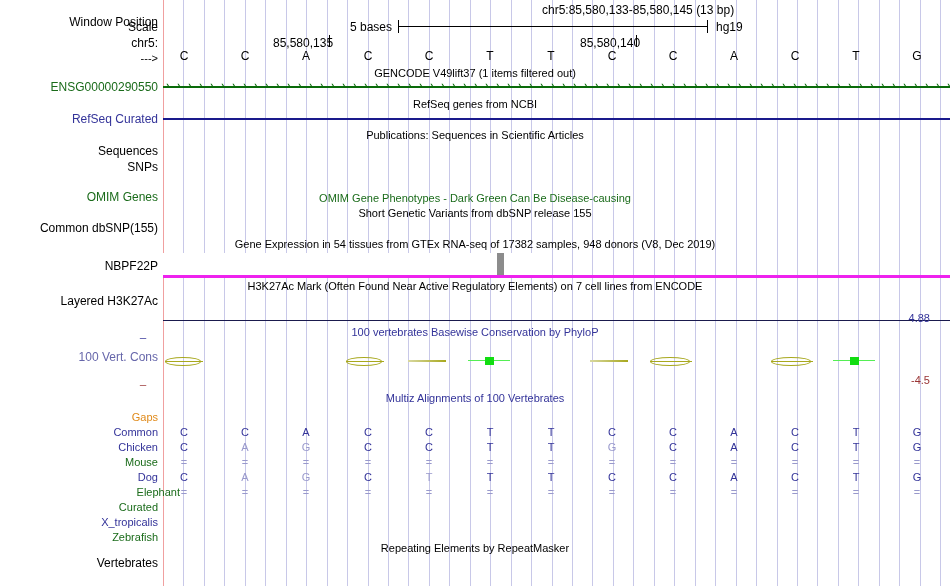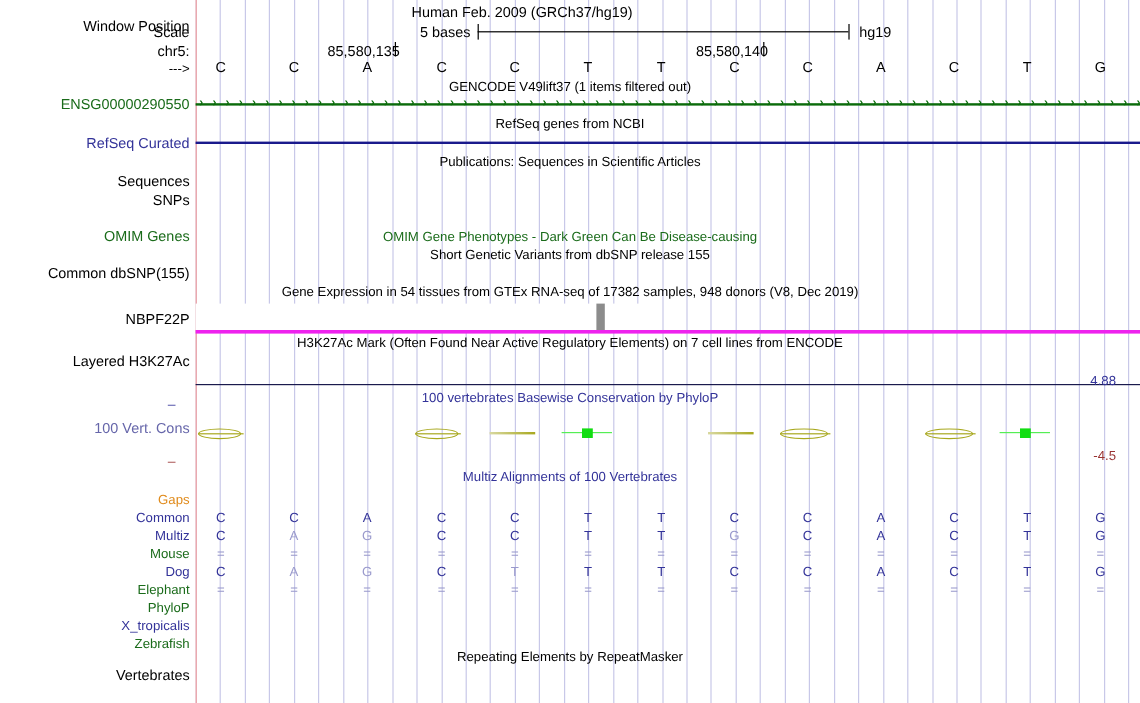--- a/index.html
+++ b/index.html
@@ -116,21 +116,21 @@
       <div class="gline" style="left: 675px;"></div>
       <div class="gline" style="left: 695px;"></div>
       <div class="gline" style="left: 716px;"></div>
       <div class="gline" style="left: 736px;"></div>
       <div class="gline" style="left: 757px;"></div>
       <div class="gline" style="left: 777px;"></div>
     </div>
   <div id="redline"></div>
 
   <div class="leftcol" style="top:15px;">Window Position</div>
-  <div class="hdr-assembly" style="left:343px;">Human Feb. 2009 (GRCh37/hg19)</div>
+  <div class="hdr-pos" style="left:542px;">chr5:85,580,133-85,580,145 (13 bp)</div>
 
   <div class="leftcol" style="top:20px;">Scale</div>
   <div class="scale-txt" style="left:350px;">5 bases</div>
   <div id="scalebar"></div>
   <div class="scaletick" style="left:398px;"></div>
   <div class="scaletick" style="left:707px;"></div>
   <div class="db-txt" style="left:716px;">hg19</div>
 
   <div class="leftcol" style="top:36px;">chr5:</div>
   <div class="leftcol" style="top:52px;font-size:11px;">---&gt;</div>
@@ -286,25 +286,25 @@
       <div class="cons-lens" style="left: 650px; top: 357px; width: 38px;"></div>
       <div class="cons-line" style="left: 771px; top: 361px; width: 42px; background: rgb(168, 168, 30);"></div>
       <div class="cons-lens" style="left: 771px; top: 357px; width: 38px;"></div>
       <div class="cons-greenline" style="left: 833px; top: 360px; width: 42px;"></div>
       <div class="cons-green" style="left: 850px; top: 357px; width: 9px;"></div>
     </div>
 
   <div id="species-labels">
       <div class="sp" style="top: 412px; color: rgb(224, 138, 26);">Gaps</div>
       <div class="sp" style="top: 427px; color: rgb(51, 51, 153);">Common</div>
-      <div class="sp" style="top: 442px; color: rgb(51, 51, 153);">Multiz</div>
+      <div class="sp" style="top: 442px; color: rgb(51, 51, 153);">Chicken</div>
       <div class="sp" style="top: 457px; color: rgb(26, 107, 26);">Mouse</div>
       <div class="sp" style="top: 472px; color: rgb(51, 51, 153);">Dog</div>
-      <div class="sp" style="top: 487px; color: rgb(26, 107, 26);">Elephant</div>
-      <div class="sp" style="top: 502px; color: rgb(26, 107, 26);">PhyloP</div>
+      <div class="sp" style="top: 487px; color: rgb(26, 107, 26); padding-left: 22px;">Elephant</div>
+      <div class="sp" style="top: 502px; color: rgb(26, 107, 26);">Curated</div>
       <div class="sp" style="top: 517px; color: rgb(51, 51, 153);">X_tropicalis</div>
       <div class="sp" style="top: 532px; color: rgb(26, 107, 26);">Zebrafish</div>
     </div>
   <div id="align-grid">
       <div class="mz mz-dark" style="left: 184px; top: 427px;">C</div>
       <div class="mz mz-dark" style="left: 245px; top: 427px;">C</div>
       <div class="mz mz-dark" style="left: 306px; top: 427px;">A</div>
       <div class="mz mz-dark" style="left: 368px; top: 427px;">C</div>
       <div class="mz mz-dark" style="left: 429px; top: 427px;">C</div>
       <div class="mz mz-dark" style="left: 490px; top: 427px;">T</div>

